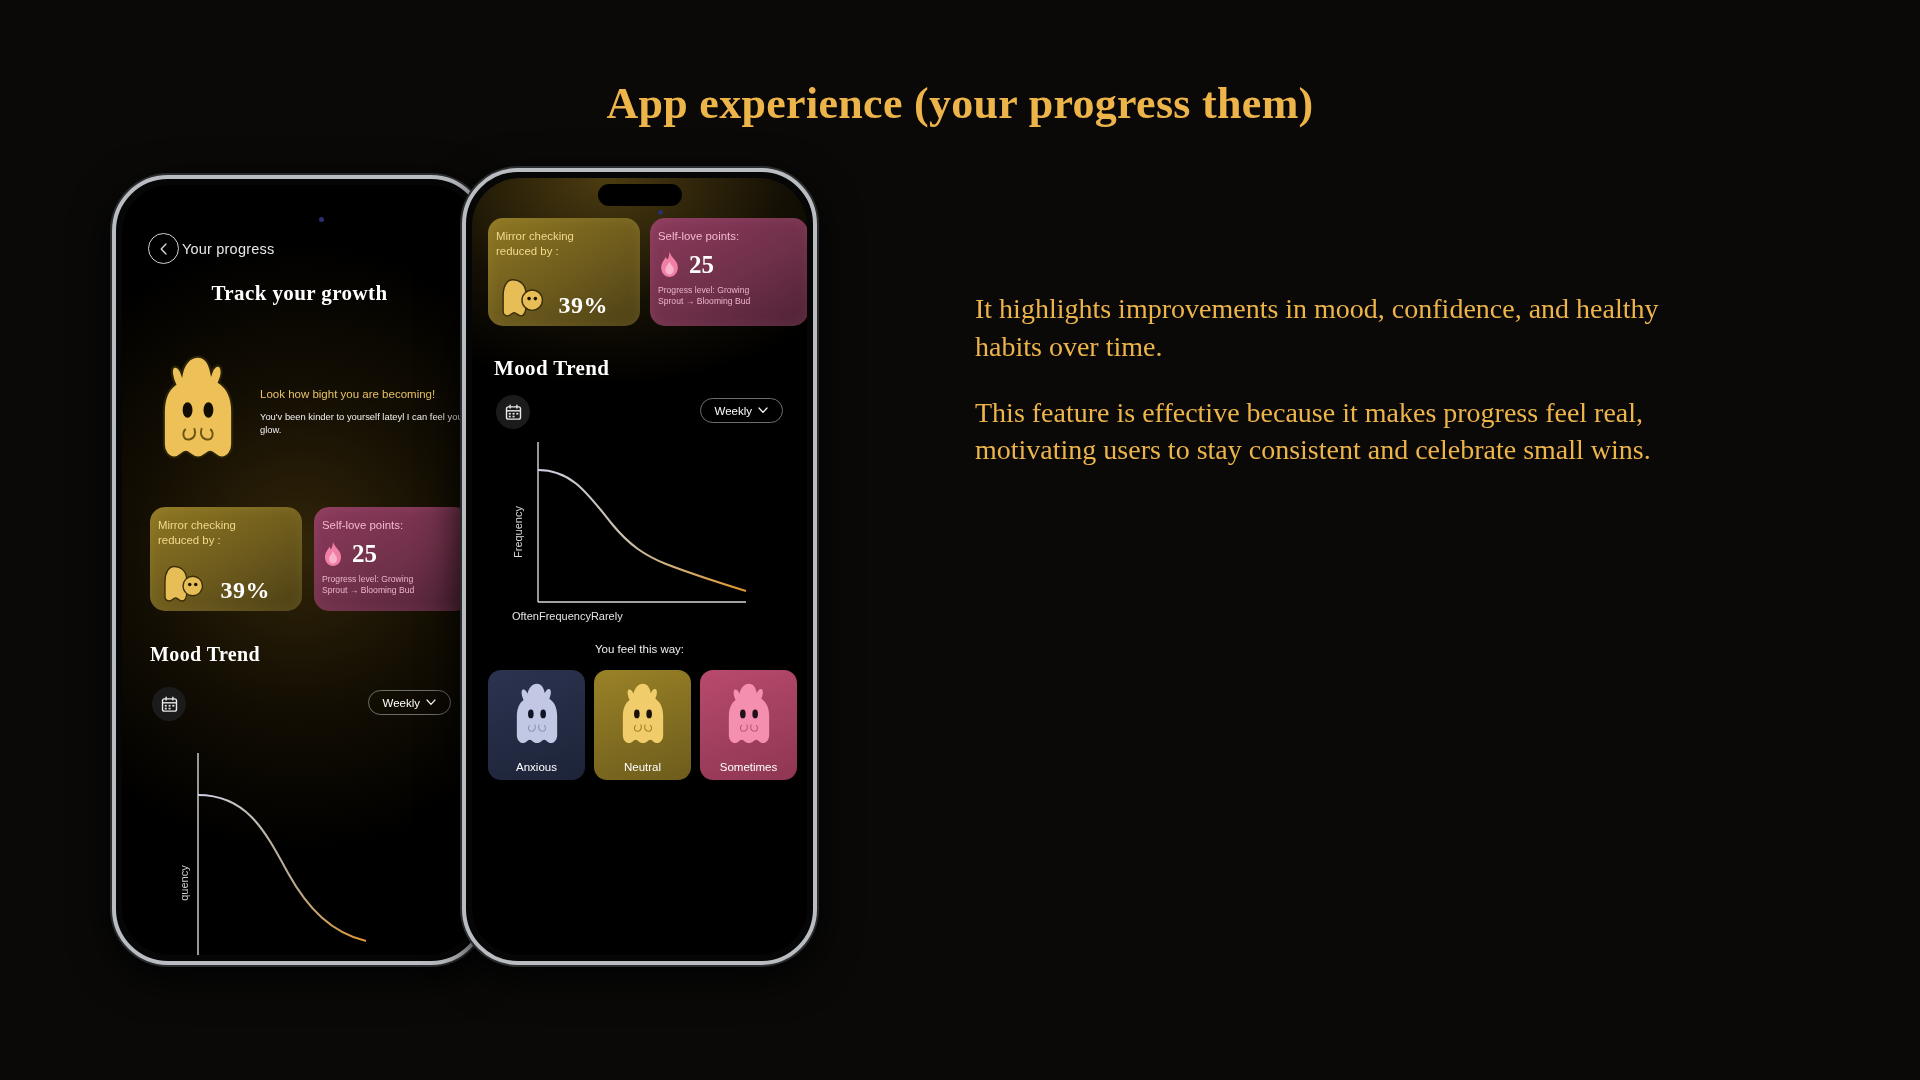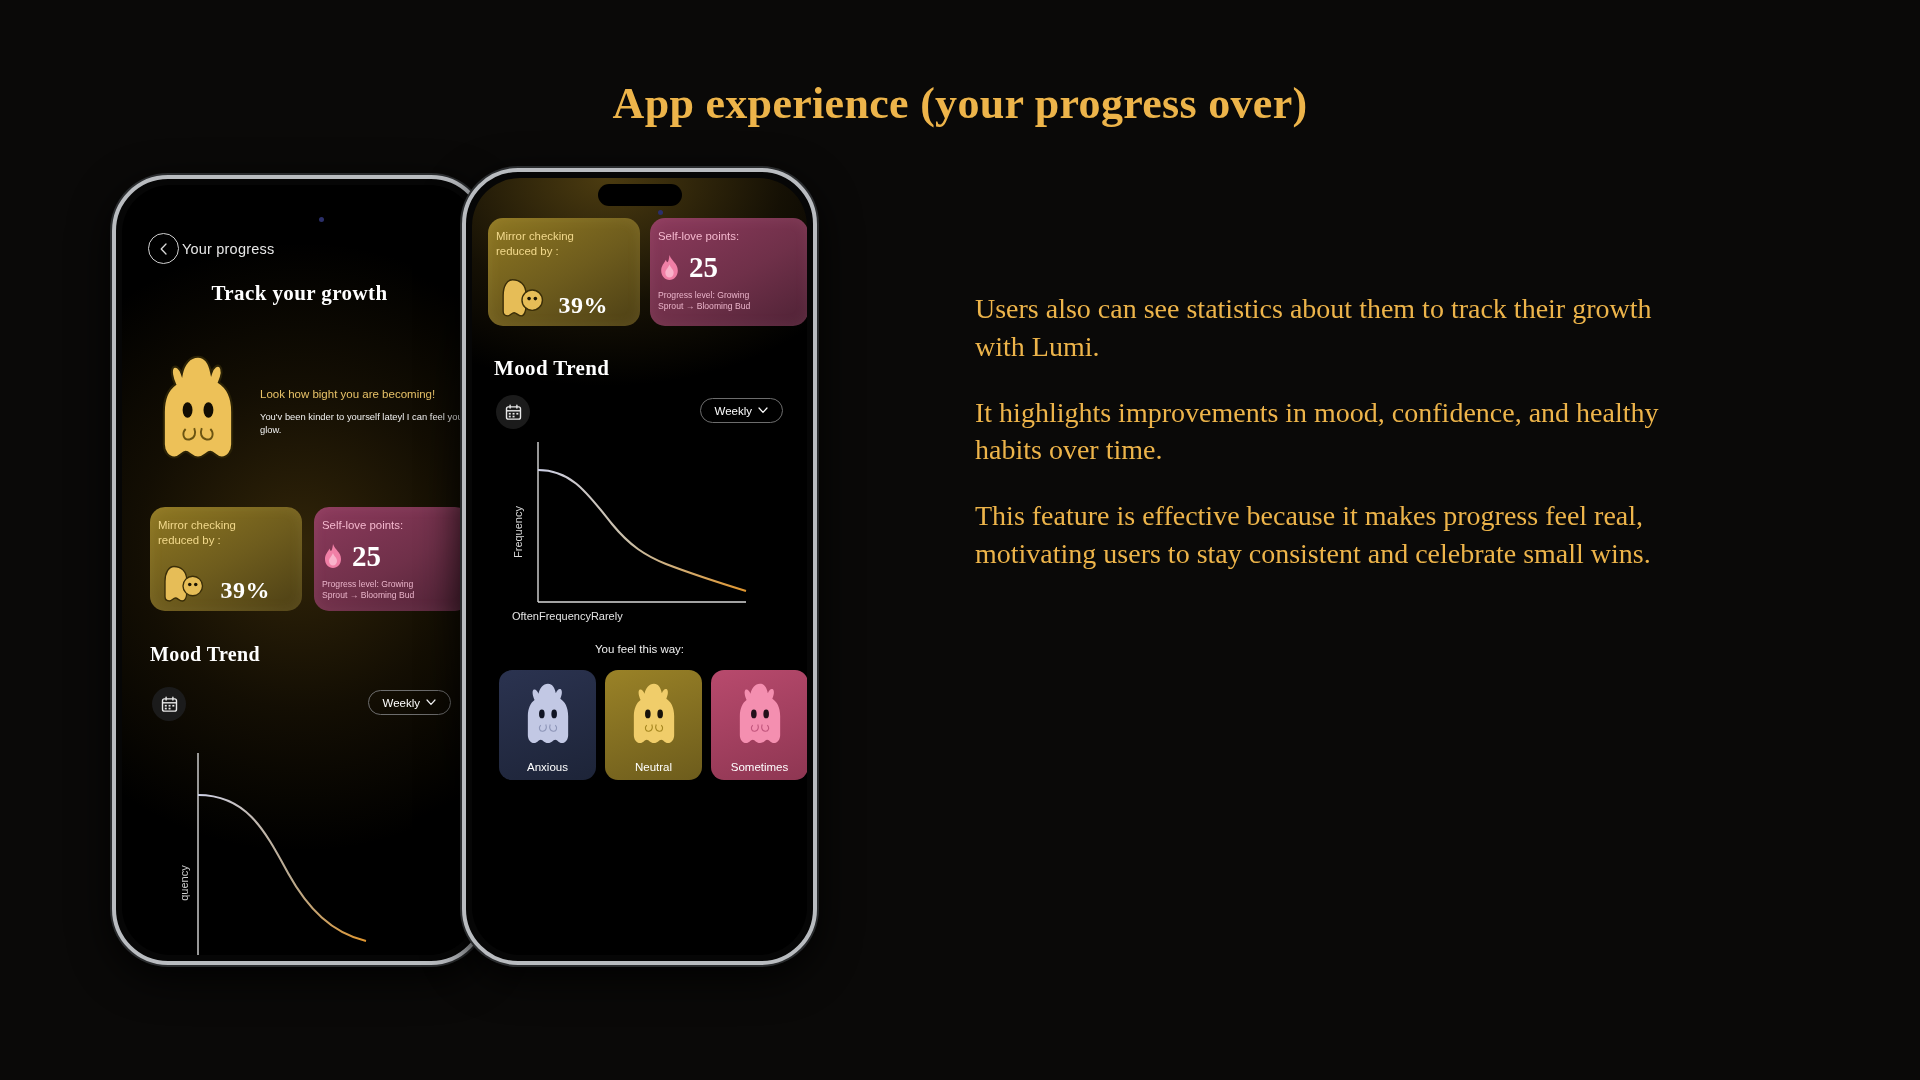--- a/index.html
+++ b/index.html
@@ -81,21 +81,21 @@
   .card-pink {
     width:156px; height:104px;
     background: linear-gradient(150deg, #8c3a5c 0%, #6f3049 55%, #4e2235 100%);
     box-shadow: inset 0 0 14px rgba(255,170,200,.10);
   }
   .card-title-gold { color:#f2d98c; font-size:11.4px; line-height:1.3; }
   .card-title-pink { color:#f5b9cf; font-size:11.4px; line-height:1.3; }
   .gold-bottom { position:absolute; left:10px; right:10px; bottom:7px; display:flex; align-items:flex-end; gap:6px; }
   .pct { color:#fff; font-family:"Liberation Serif", serif; font-weight:bold; font-size:24px; letter-spacing:.5px; margin-left:auto; margin-right:22px; }
   .pink-mid { display:flex; align-items:center; gap:8px; margin-top:7px; }
-  .pink-num { color:#fff; font-family:"Liberation Serif", serif; font-weight:bold; font-size:29px; }
+  .pink-num { color:#fff; font-family:"Liberation Serif", serif; font-weight:bold; font-size:25px; }
   .pink-foot { color:#eab4ca; font-size:8.6px; line-height:1.34; margin-top:6px; }
 
   
   .mood-title {
     position:absolute; left:28px; top:458px; color:#fff;
     font-family:"Liberation Serif", serif; font-weight:600; font-size:20px; letter-spacing:.4px;
   }
   .cal-btn {
     position:absolute; left:30px; top:502px; width:34px; height:34px; border-radius:50%;
     background:#1b1b1b; display:flex; align-items:center; justify-content:center;
@@ -120,21 +120,21 @@
   .p2-pink { width:158px; height:108px; }
 
   .p2-mood-title { position:absolute; left:22px; top:178px; color:#fff; font-family:"Liberation Serif", serif; font-weight:600; font-size:21px; letter-spacing:.4px; }
   .p2-cal { position:absolute; left:24px; top:217px; width:34px; height:34px; border-radius:50%; background:#1b1b1b; display:flex; align-items:center; justify-content:center; }
   .p2-week { position:absolute; right:24px; top:220px; height:25px; padding:0 14px; border:1px solid #6d6d6d; border-radius:14px; display:flex; align-items:center; gap:6px; color:#fff; font-size:11.5px; }
 
   .chart2 { position:absolute; left:16px; top:258px; width:320px; height:175px; }
   .xticks { position:absolute; left:30px; top:432px; width:300px; display:flex; color:#e3e3e3; font-size:11px; padding:0 8px 0 10px; }
   .feel-label { position:absolute; left:0; top:465px; width:100%; text-align:center; color:#efefef; font-size:11.5px; }
 
-  .mood-cards { position:absolute; left:16px; top:492px; width:320px; display:flex; gap:9px; justify-content:flex-end; }
+  .mood-cards { position:absolute; left:16px; top:492px; width:320px; display:flex; gap:9px; justify-content:flex-start; }
   .mood-card { width:97px; height:110px; border-radius:13px; display:flex; flex-direction:column; align-items:center; justify-content:flex-start; padding-top:10px; position:relative; }
   .mc-anxious { background: linear-gradient(160deg,#2b3350 0%, #1d2438 100%); }
   .mc-neutral { background: linear-gradient(160deg,#9a8227 0%, #6d5c1c 100%); }
   .mc-confident { background: linear-gradient(160deg,#b84a6d 0%, #8e3652 100%); }
   .mc-label { position:absolute; bottom:7px; left:0; width:100%; text-align:center; color:#fff; font-size:11.5px; }
 
   
   .copy { position:absolute; left:975px; top:290px; width:700px; }
   .copy p {
     color:#edb44a;
@@ -142,21 +142,21 @@
     font-size:28px;
     line-height:1.35;
     margin-bottom:28px;
   }
 </style>
 </head>
 <body>
 
 <div id="root">
 
-  <div class="page-title">App experience (your progress over)</div>
+  <div class="page-title">App experience (your progress them)</div>
 
   <div class="phone" id="phone1">
     <div class="side-btn" style="top:150px; height:30px;"></div>
     <div class="side-btn" style="top:200px; height:52px;"></div>
     <div class="side-btn" style="top:264px; height:52px;"></div>
 
     <div class="phone-screen">
       <div class="notch"></div>
       <div class="dot-led"></div>
 
@@ -399,18 +399,17 @@
             <path d="M37 78 C33 82 34 90 41 89 C47 88 48 82 46 77" fill="none" stroke="#c2577e" stroke-width="2"></path>
             <path d="M63 78 C67 82 66 90 59 89 C53 88 52 82 54 77" fill="none" stroke="#c2577e" stroke-width="2"></path>
           </svg>
           <div class="mc-label">Sometimes</div>
         </div>
       </div>
     </div>
   </div>
 
   <div class="copy">
-    <p>Users also can see statistics about them to track their growth with Lumi.</p>
     <p> It highlights improvements in mood, confidence, and healthy habits over time.</p>
     <p>This feature is effective because it makes progress feel real, motivating users to stay consistent and celebrate small wins.</p>
   </div>
 
 </div>
 
 </body></html>

